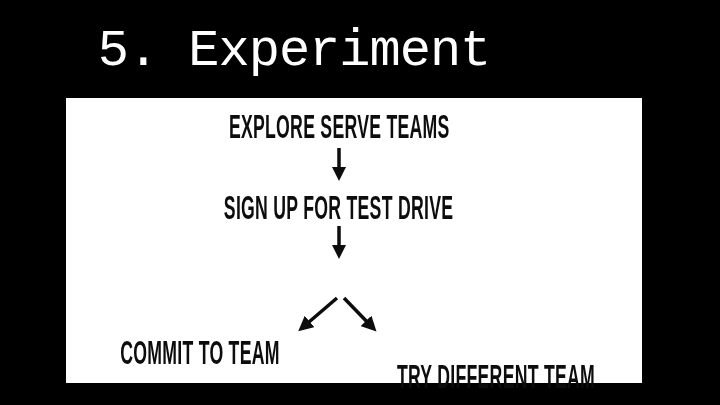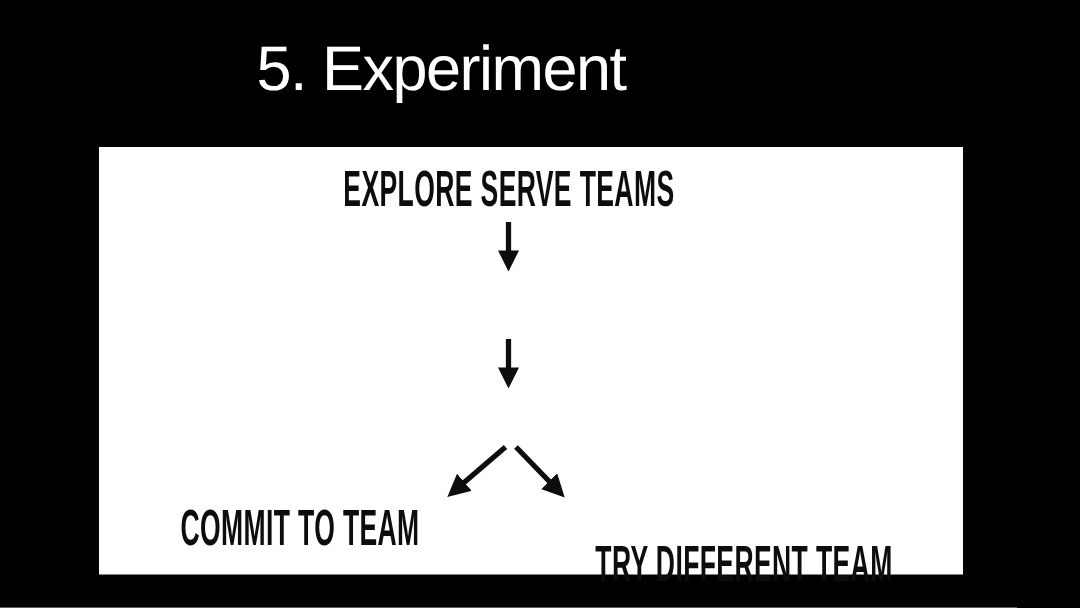--- a/index.html
+++ b/index.html
@@ -13,25 +13,25 @@
   .slide {
     position: absolute; inset: 0;
     background: #000000;
   }
   .slide-title {
     position: absolute;
     top: 22px; left: 0; width: 588px;
     margin: 0;
     text-align: center;
     color: #ffffff;
-    font-size: 42px;
+    font-size: 52px;
     font-weight: 400;
     letter-spacing: -1px;
     line-height: 1.15;
-    font-family: Liberation Sans, sans-serif;
+    font-family: Liberation Mono, monospace;
   }
   .panel {
     position: absolute;
     left: 66px; top: 98px;
     width: 576px; height: 285px;
     background: #ffffff;
   }
   .flow-row {
     position: absolute;
     left: 0; width: 576px;
@@ -85,20 +85,23 @@
 
     <div class="flow-row row-step1">
       <span class="flow-text">EXPLORE SERVE TEAMS</span>
     </div>
 
     <svg class="arrow-down first" viewBox="0 0 16 34" xmlns="http://www.w3.org/2000/svg">
       <line x1="8" y1="1" x2="8" y2="22" stroke="#0d0d0d" stroke-width="3.5"></line>
       <polygon points="1,20 15,20 8,34" fill="#0d0d0d"></polygon>
     </svg>
 
+    <div class="flow-row row-step2">
+      <span class="flow-text">SIGN UP FOR TEST DRIVE</span>
+    </div>
 
     <svg class="arrow-down second" viewBox="0 0 16 34" xmlns="http://www.w3.org/2000/svg">
       <line x1="8" y1="1" x2="8" y2="22" stroke="#0d0d0d" stroke-width="3.5"></line>
       <polygon points="1,20 15,20 8,34" fill="#0d0d0d"></polygon>
     </svg>
 
 
     <svg class="branch-arrows" viewBox="0 0 130 42" xmlns="http://www.w3.org/2000/svg">
       <defs>
         <marker id="ah" markerUnits="userSpaceOnUse" markerWidth="15" markerHeight="15" refX="10" refY="7.5" orient="auto">

